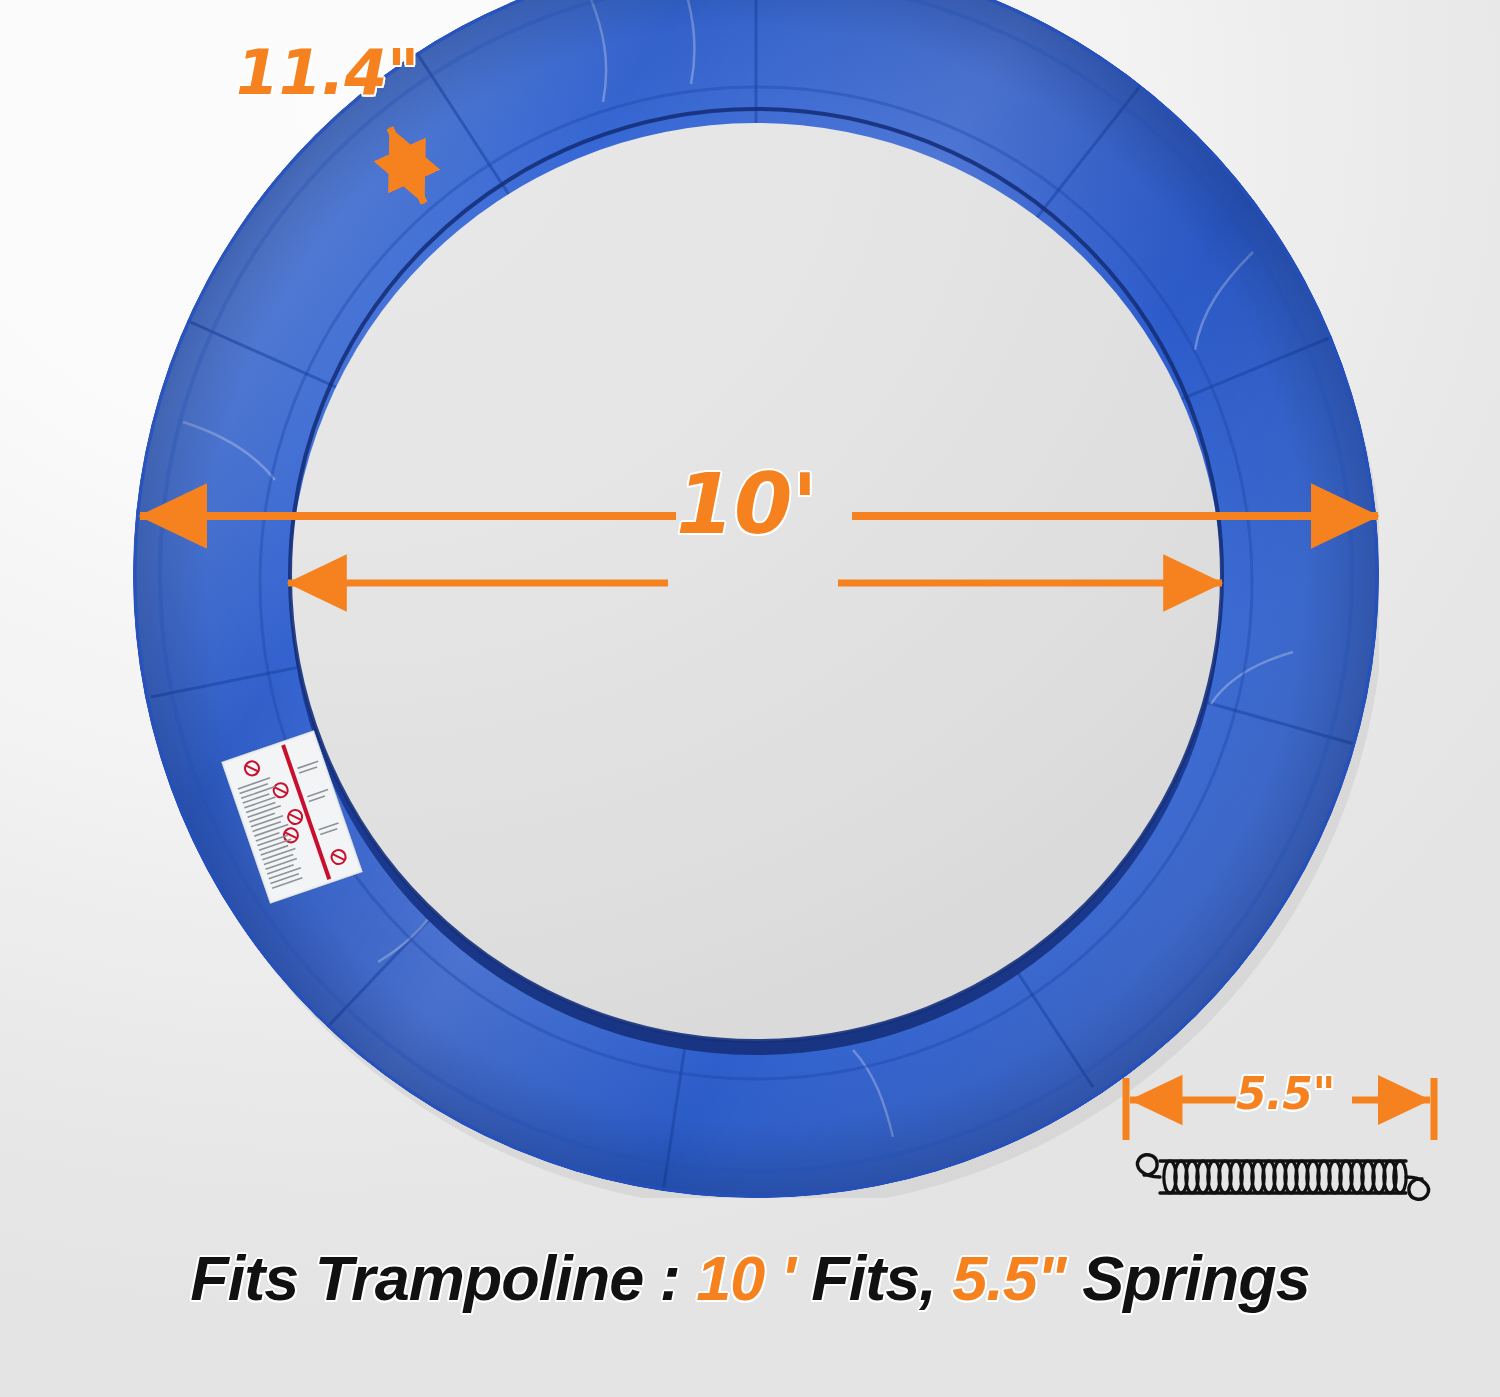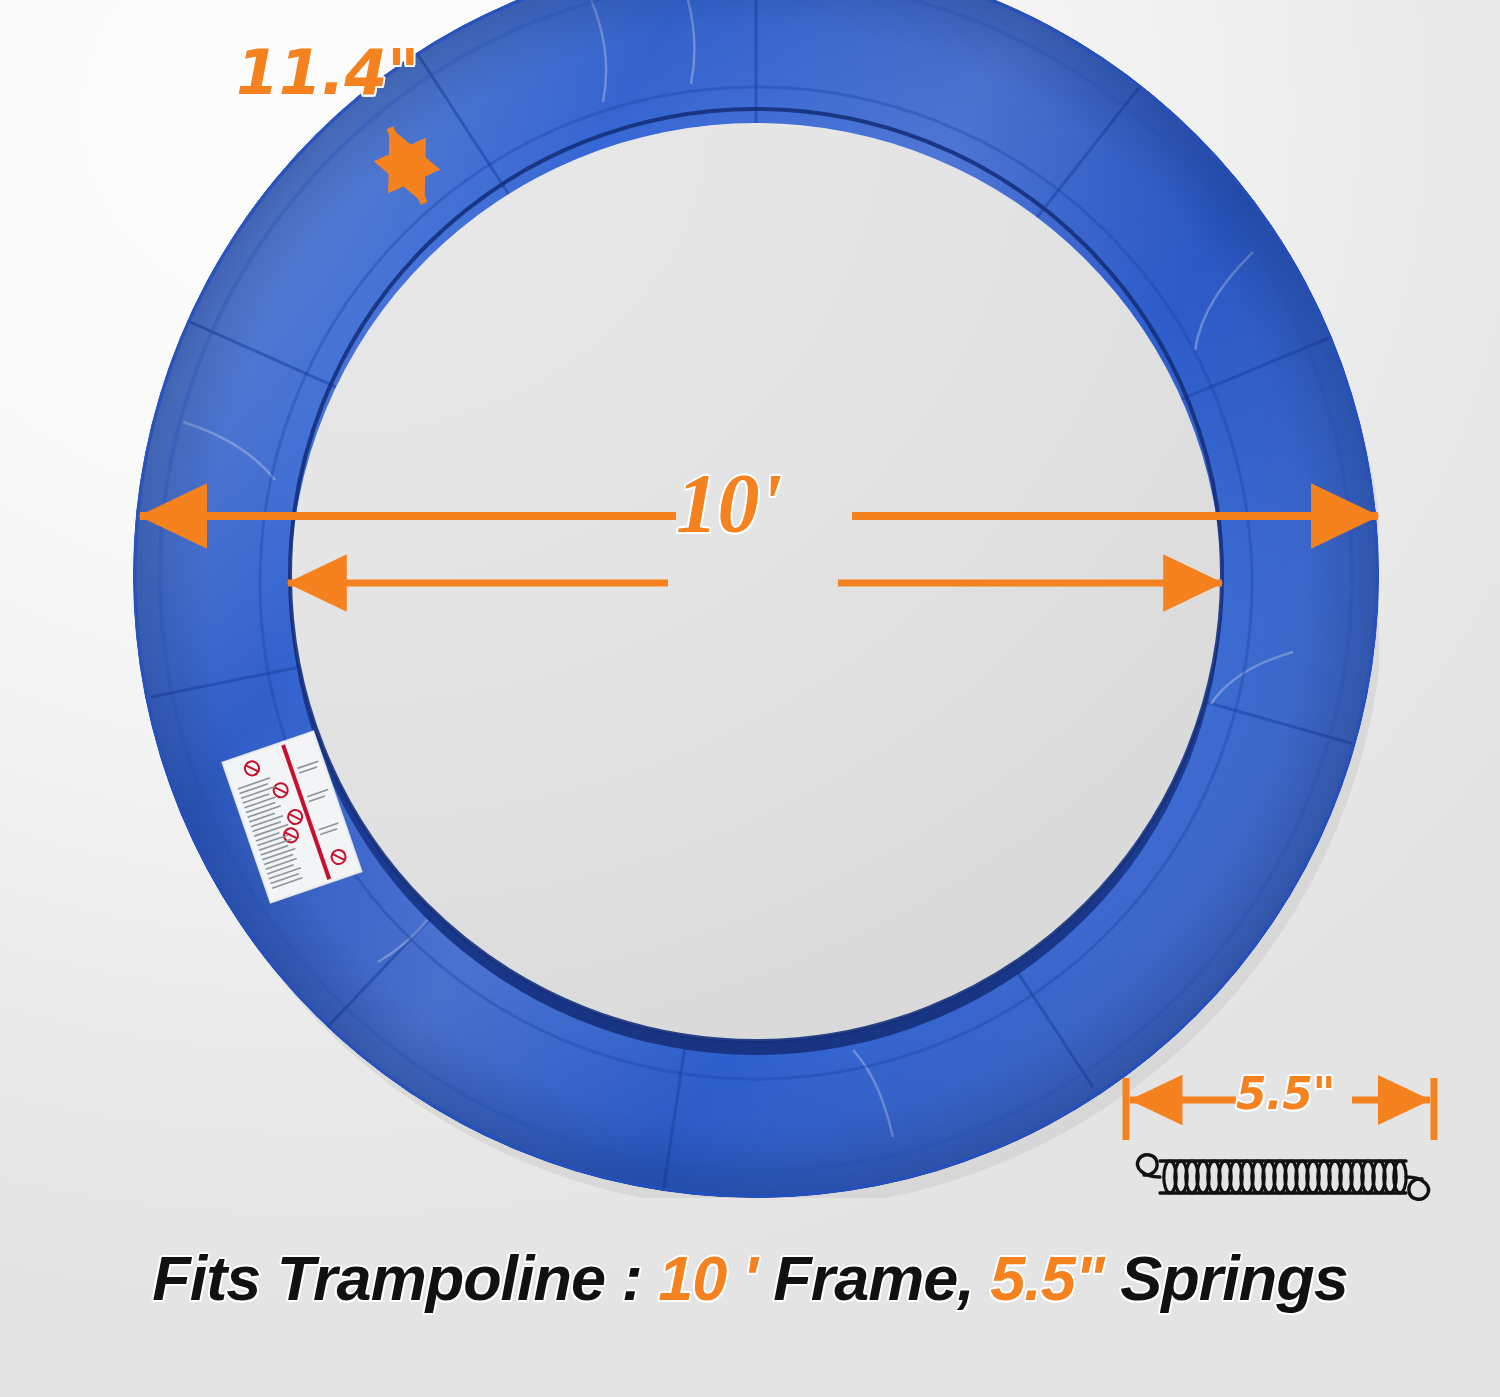--- a/index.html
+++ b/index.html
@@ -36,21 +36,21 @@
     color:#F5821F;
     white-space:nowrap;
     letter-spacing:-0.5px;
     text-shadow:
       2px 0 0 #ffffff, -2px 0 0 #ffffff, 0 2px 0 #ffffff, 0 -2px 0 #ffffff,
       1.5px 1.5px 0 #ffffff, -1.5px 1.5px 0 #ffffff,
       1.5px -1.5px 0 #ffffff, -1.5px -1.5px 0 #ffffff;
   }
 
   #label-width   { left:236px; top:36px;  font-size:62px; }
-  #label-outer   { left:676px; top:455px; font-size:84px;font-family:Liberation Serif, serif; }
+  #label-outer   { left:676px; top:455px; font-size:84px; }
   #label-inner   { left:672px; top:550px; font-size:60px; }
   #label-spring  { left:1236px; top:1068px; font-size:44px; }
 
   .dim-svg { position:absolute; left:0; top:0; width:1500px; height:1397px;
              pointer-events:none; overflow:visible; }
 
   
   #spring-figure {
     position:absolute;
     left:1118px; top:1135px;
@@ -322,16 +322,16 @@
           <ellipse cx="250" cy="42" rx="6.2" ry="16"></ellipse>
           <ellipse cx="261" cy="42" rx="6.2" ry="16"></ellipse>
           <ellipse cx="272" cy="42" rx="6.2" ry="16"></ellipse>
           <ellipse cx="282" cy="42" rx="6.2" ry="16"></ellipse>
         </g>
       </g>
     </svg>
   </div>
 
   <div id="caption">
-    <span class="cap-dark">Fits Trampoline : </span><span class="cap-accent">10 '</span><span class="cap-dark"> Frame, </span><span class="cap-accent">5.5"</span><span class="cap-dark"> Springs</span>
+    <span class="cap-dark">Fits Trampoline : </span><span class="cap-accent">10 '</span><span class="cap-dark"> Fits, </span><span class="cap-accent">5.5"</span><span class="cap-dark"> Springs</span>
   </div>
 
 </div>
 
 </body></html>

